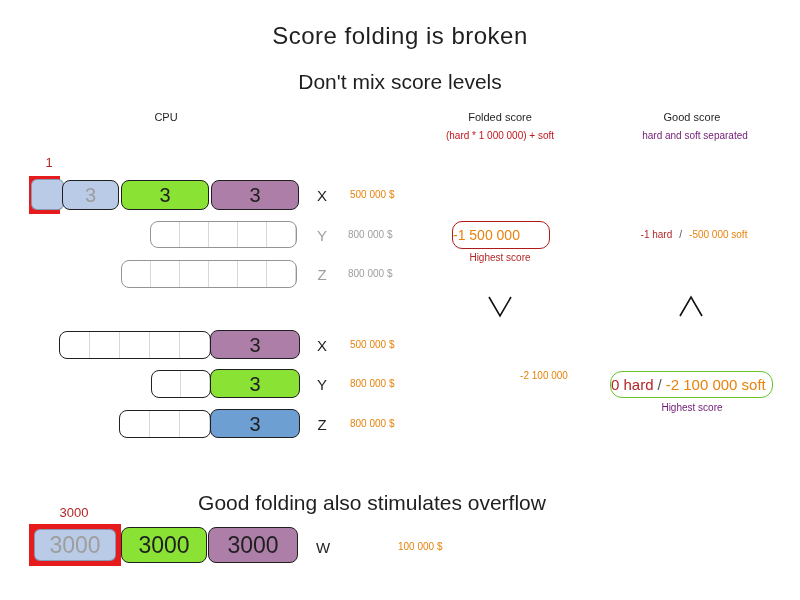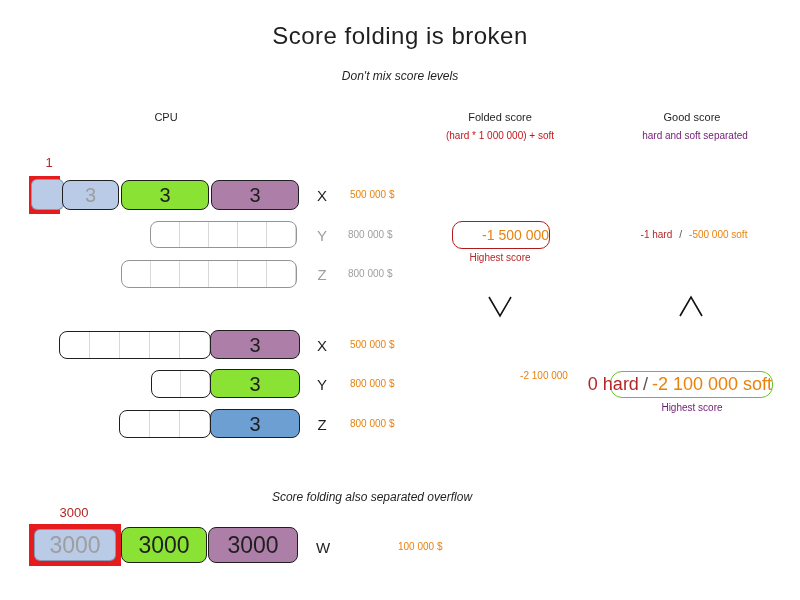--- a/index.html
+++ b/index.html
@@ -3,21 +3,21 @@
 <meta charset="utf-8">
 <style>
   html,body { margin:0; padding:0; background:#fff; }
   .stage {
     position:relative; width:800px; height:600px; background:#ffffff;
     font-family:"Liberation Sans", sans-serif; color:#1f1f1f; overflow:hidden;
   }
   .t { position:absolute; white-space:nowrap; font-size:10px; line-height:1.15; }
   .c { transform:translateX(-50%); }
   .title { font-size:24px; letter-spacing:0.5px; }
-  .sub   { font-size:12px;font-style:italic; }
+  .sub   { font-size:21px; }
   .hdr   { font-size:11px; }
   .red   { color:#b52626; }
   .hred  { color:#c3161b; }
   .green { color:#701a75; }
   .orange{ color:#e8820d; }
   .gray  { color:#9e9e9e; }
   .lbl   { font-size:15px; }
   .blk {
     position:absolute; box-sizing:border-box;
     border:1.3px solid #1f1f1f; border-radius:8px;
@@ -38,24 +38,24 @@
   .ebox.g2 { border:1.3px solid #1f1f1f; }
   .redrect { position:absolute; background:#e61b1d; }
   .smallcell {
     position:absolute; box-sizing:border-box; background:#b9cbe6;
     border:1px solid rgba(70,90,120,0.45); border-radius:6px;
     display:flex; align-items:center; justify-content:center;
     color:#9e9e9e; line-height:1;
   }
   .scorebox {
     position:absolute; box-sizing:border-box; background:#fff;
-    display:flex; align-items:center; justify-content:flex-end; white-space:nowrap;
+    display:flex; align-items:center; justify-content:flex-start; white-space:nowrap;
   }
   .scorebox.redb   { border:1.4px solid #b11a1a; border-radius:10px; font-size:14px; }
-  .scorebox.greenb { border:1.4px solid #68c228; border-radius:12px; font-size:18px; }
+  .scorebox.greenb { border:1.4px solid #68c228; border-radius:12px; font-size:15px; }
   .sep { color:#555; margin:0 7px; }
   .sep2{ color:#555; margin:0 4px; }
   .cmp { position:absolute; }
 </style>
 </head>
 <body>
 
 <div class="stage">
 
   <div class="t c title" style="left:400px; top:22px;">Score folding is broken</div>
@@ -130,21 +130,21 @@
   </div>
   <div class="t c green" style="left:692px; top:402px;">Highest score</div>
 
   <div class="ebox g2" style="left:119px; top:410px; width:92px; height:28px; --cells:3;"></div>
   <div class="blk bluebg" style="left:210px; top:409px; width:90px; height:29px;">
       <span>3</span>
     </div>
   <div class="t c lbl" style="left:322px; top:416px;">Z</div>
   <div class="t orange" style="left:350px; top:418px;">800 000 $</div>
 
-  <div class="t c sub" style="left:372px; top:491px;">Score folding also separated overflow</div>
+  <div class="t c sub" style="left:372px; top:491px;">Good folding also stimulates overflow</div>
   <div class="t c red" style="left:74px; top:506px; font-size:13px;">3000</div>
 
   <div class="redrect" style="left:29px; top:524px; width:92px; height:42px;"></div>
   <div class="smallcell" style="left:34px; top:529px; width:82px; height:32px; font-size:23px; border-radius:6px;">
       <span>3000</span>
     </div>
   <div class="blk big greenbg" style="left:121px; top:527px; width:86px; height:36px;">
       <span>3000</span>
     </div>
   <div class="blk big purplebg" style="left:208px; top:527px; width:90px; height:36px;">

